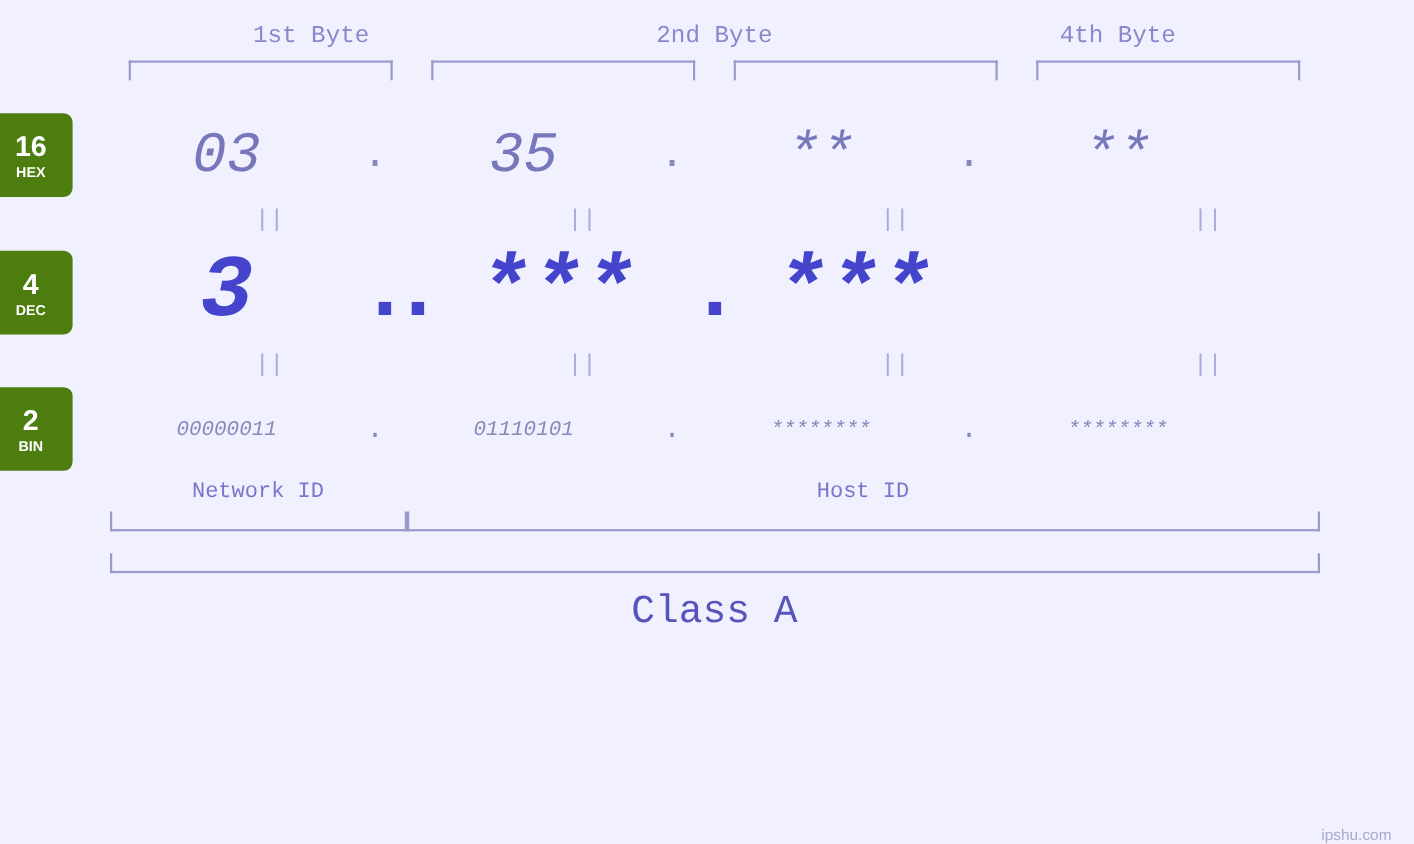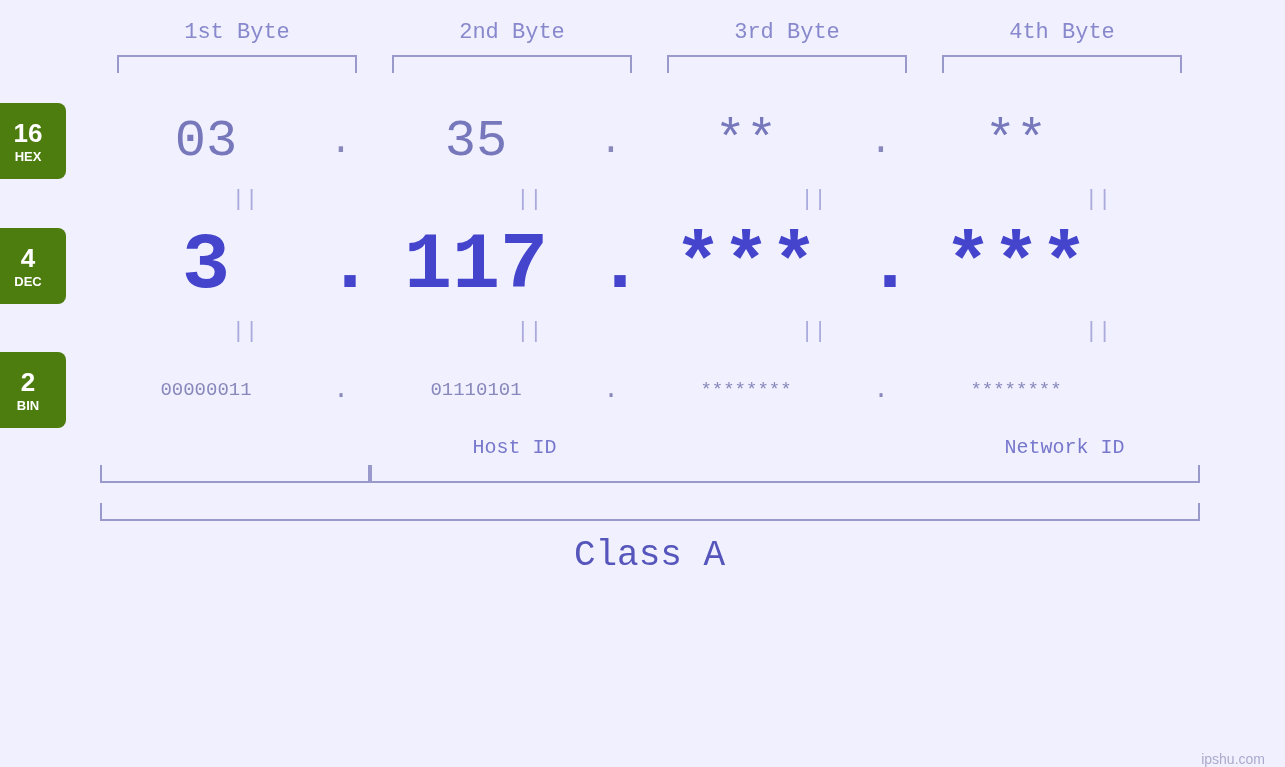--- a/index.html
+++ b/index.html
@@ -100,20 +100,21 @@
       flex: 1;
       margin-left: 20px;
     }
 
     .cell {
       width: 240px;
       text-align: center;
       display: flex;
       align-items: flex-start;
       justify-content: center;
+      font-style: italic;
     }
 
     .dot {
       width: 30px;
       text-align: center;
       flex-shrink: 0;
     }
 
     
     .hex-value {
@@ -196,21 +197,20 @@
     .row-bin { }
   </style>
 </head>
 <body>
 
 <div class="main-container">
 
   <div class="byte-headers">
     <div class="byte-header">1st Byte</div>
     <div class="byte-header">2nd Byte</div>
-    <div class="byte-header">3rd Byte</div>
     <div class="byte-header">4th Byte</div>
   </div>
 
   <div class="bracket-row">
     <div class="bracket"></div>
     <div class="bracket"></div>
     <div class="bracket"></div>
     <div class="bracket"></div>
   </div>
 
@@ -259,23 +259,20 @@
       <span class="badge-number">4</span>
       <span class="badge-label">DEC</span>
     </div>
     <div class="values-row">
       <div class="cell">
         <span class="dec-value">3</span>
       </div>
       <div class="dot">
         <span class="dec-dot">.</span>
       </div>
-      <div class="cell">
-        <span class="dec-value">117</span>
-      </div>
       <div class="dot">
         <span class="dec-dot">.</span>
       </div>
       <div class="cell">
         <span class="dec-value">***</span>
       </div>
       <div class="dot">
         <span class="dec-dot">.</span>
       </div>
       <div class="cell">
@@ -320,25 +317,25 @@
       </div>
       <div class="cell">
         <span class="bin-value">********</span>
       </div>
     </div>
   </div>
 
   <div style="width: 1100px; margin-left: 130px; margin-top: 8px; position: relative;">
 
     <div style="display: flex; width: 100%;">
+      <div style="width: 270px; text-align: center;">
+        <span class="network-label">Network ID</span>
+      </div>
       <div style="flex:1; text-align: center;">
         <span class="host-label">Host ID</span>
-      </div>
-      <div style="width: 270px; text-align: center;">
-        <span class="network-label">Network ID</span>
       </div>
     </div>
 
     <div style="display: flex; width: 100%; margin-top: 6px;">
       <div style="width: 270px; height: 18px; border-bottom: 2px solid #9999cc; border-left: 2px solid #9999cc; border-right: 2px solid #9999cc;"></div>
       <div style="flex:1; height: 18px; border-bottom: 2px solid #9999cc; border-left: 2px solid #9999cc; border-right: 2px solid #9999cc;"></div>
     </div>
 
     <div style="width: 100%; height: 18px; border-bottom: 2px solid #9999cc; border-left: 2px solid #9999cc; border-right: 2px solid #9999cc; margin-top: 20px;"></div>
 

